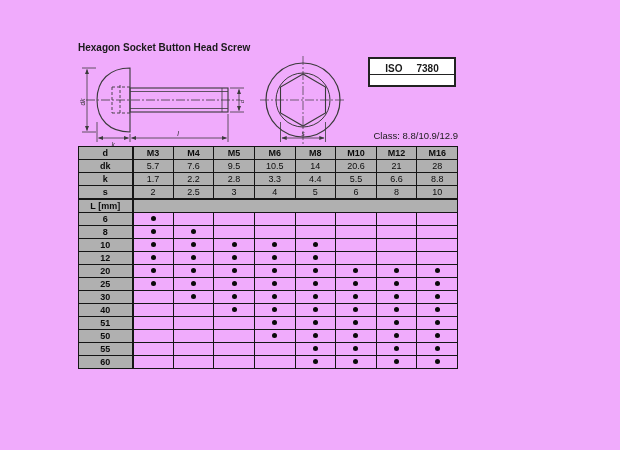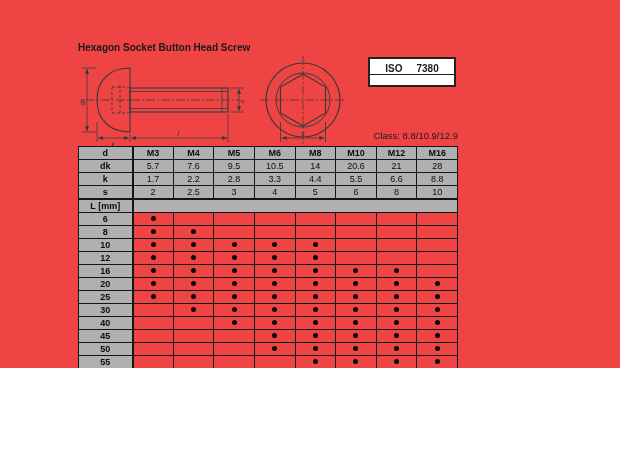--- a/index.html
+++ b/index.html
@@ -1,16 +1,16 @@
 <!DOCTYPE html>
 <html><head>
 <meta charset="utf-8">
 <style>
   html,body{margin:0;padding:0;background:#fff;}
-  .page{position:relative;width:620px;height:368px;background:#ef4444;overflow:hidden;
+  .page{position:relative;width:620px;height:450px;background:#f0abfc;overflow:hidden;
         font-family:"Liberation Sans", sans-serif;color:#111;}
   .title{position:absolute;left:78px;top:42px;font-size:10px;font-weight:bold;letter-spacing:0px;color:#1a1a1a;}
   .drawing{position:absolute;left:78px;top:54px;}
   .iso-box{position:absolute;left:368px;top:57px;width:88px;height:30px;border:2px solid #222;box-sizing:border-box;background:#fff;}
   .iso-row1{height:15px;border-bottom:1px solid #222;display:flex;align-items:flex-end;justify-content:center;gap:14px;
             font-size:10px;font-weight:bold;color:#1a1a1a;}
   .iso-row2{height:12px;}
   .class-note{position:absolute;right:162px;top:130px;font-size:9.5px;font-weight:normal;color:#1a1a1a;}
   .spec-table{position:absolute;left:78px;top:146px;border-collapse:collapse;table-layout:fixed;width:380px;
               font-size:9px;color:#0c0c0c;}
@@ -199,31 +199,20 @@
           <td class=""><span class="dot"></span></td>
           <td class=""><span class="dot"></span></td>
           <td class=""><span class="dot"></span></td>
           <td class=""><span class="dot"></span></td>
           <td class=""><span class="dot"></span></td>
           <td class=""></td>
           <td class=""></td>
           <td class=""></td>
         </tr>
         <tr>
-          <td class="gray b lab">16</td>
-          <td class=""><span class="dot"></span></td>
-          <td class=""><span class="dot"></span></td>
-          <td class=""><span class="dot"></span></td>
-          <td class=""><span class="dot"></span></td>
-          <td class=""><span class="dot"></span></td>
-          <td class=""><span class="dot"></span></td>
-          <td class=""><span class="dot"></span></td>
-          <td class=""></td>
-        </tr>
-        <tr>
           <td class="gray b lab">20</td>
           <td class=""><span class="dot"></span></td>
           <td class=""><span class="dot"></span></td>
           <td class=""><span class="dot"></span></td>
           <td class=""><span class="dot"></span></td>
           <td class=""><span class="dot"></span></td>
           <td class=""><span class="dot"></span></td>
           <td class=""><span class="dot"></span></td>
           <td class=""><span class="dot"></span></td>
         </tr>
@@ -254,21 +243,21 @@
           <td class=""></td>
           <td class=""></td>
           <td class=""><span class="dot"></span></td>
           <td class=""><span class="dot"></span></td>
           <td class=""><span class="dot"></span></td>
           <td class=""><span class="dot"></span></td>
           <td class=""><span class="dot"></span></td>
           <td class=""><span class="dot"></span></td>
         </tr>
         <tr>
-          <td class="gray b lab">45</td>
+          <td class="gray b lab">51</td>
           <td class=""></td>
           <td class=""></td>
           <td class=""></td>
           <td class=""><span class="dot"></span></td>
           <td class=""><span class="dot"></span></td>
           <td class=""><span class="dot"></span></td>
           <td class=""><span class="dot"></span></td>
           <td class=""><span class="dot"></span></td>
         </tr>
         <tr>

